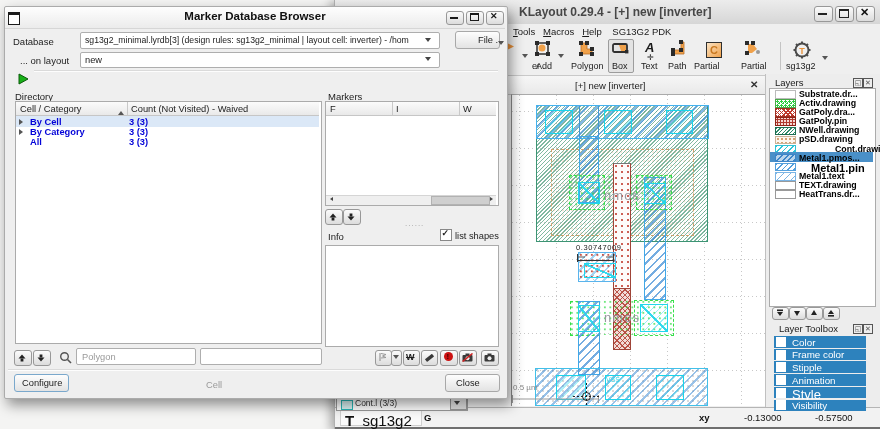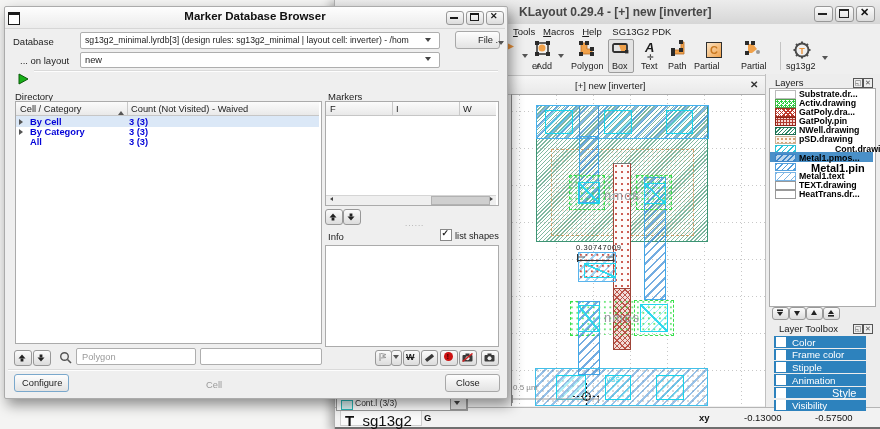--- a/index.html
+++ b/index.html
@@ -264,21 +264,21 @@
 <div class="abs" style="left:776px;top:349.5px;width:10px;height:10px;background:#fff;"></div>
 <div class="abs" style="left:792px;top:349.3px;font-size:9.8px;color:#fff;">Frame color</div>
 <div class="abs" style="left:774px;top:361.4px;width:92px;height:11.6px;background:#2d82bd;"></div>
 <div class="abs" style="left:776px;top:362.2px;width:10px;height:10px;background:#fff;"></div>
 <div class="abs" style="left:792px;top:362.0px;font-size:9.8px;color:#fff;">Stipple</div>
 <div class="abs" style="left:774px;top:374.1px;width:92px;height:11.6px;background:#2d82bd;"></div>
 <div class="abs" style="left:776px;top:374.9px;width:10px;height:10px;background:#fff;"></div>
 <div class="abs" style="left:792px;top:374.7px;font-size:9.8px;color:#fff;">Animation</div>
 <div class="abs" style="left:774px;top:386.8px;width:92px;height:11.6px;background:#2d82bd;"></div>
 <div class="abs" style="left:776px;top:387.6px;width:10px;height:10px;background:#fff;"></div>
-<div class="abs" style="left:832px;top:387.4px;font-size:11px;color:#fff;text-align:center;">Style</div>
+<div class="abs" style="left:792px;top:387.4px;font-size:13px;color:#fff;text-align:center;">Style</div>
 <div class="abs" style="left:774px;top:399.5px;width:92px;height:11.6px;background:#2d82bd;"></div>
 <div class="abs" style="left:776px;top:400.3px;width:10px;height:10px;background:#fff;"></div>
 <div class="abs" style="left:792px;top:400.1px;font-size:9.8px;color:#fff;">Visibility</div>
 
 <div class="abs" style="left:340px;top:410px;width:80px;height:14px;background:#fafafa;border:1px solid #cfcfcf;"></div>
 <div class="abs" style="left:345px;top:412px;font-size:15px;color:#111;"><b>T</b>&nbsp; sg13g2</div>
 <div class="abs" style="left:424px;top:412px;font-size:9.5px;font-weight:bold;color:#111;">G</div>
 <div class="abs" style="left:699px;top:412px;font-size:9.5px;font-weight:bold;color:#111;">xy</div>
 <div class="abs" style="left:744px;top:412px;font-size:9.5px;color:#111;">-0.13000</div>
 <div class="abs" style="left:815px;top:412px;font-size:9.5px;color:#111;">-0.57500</div>

